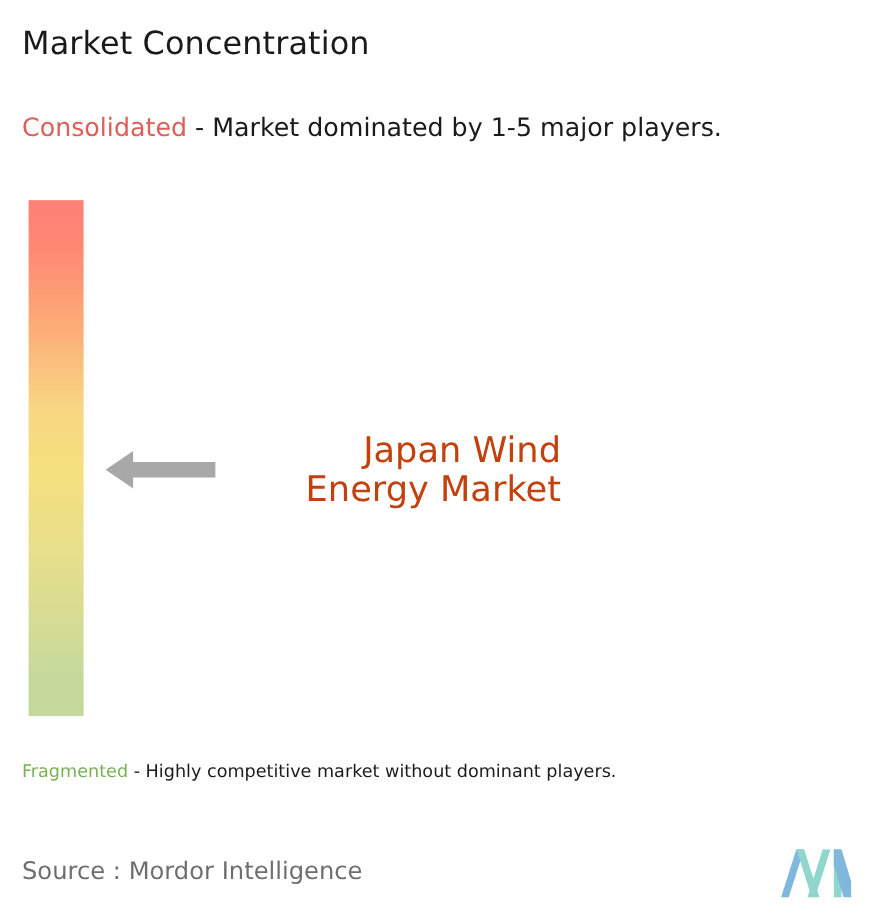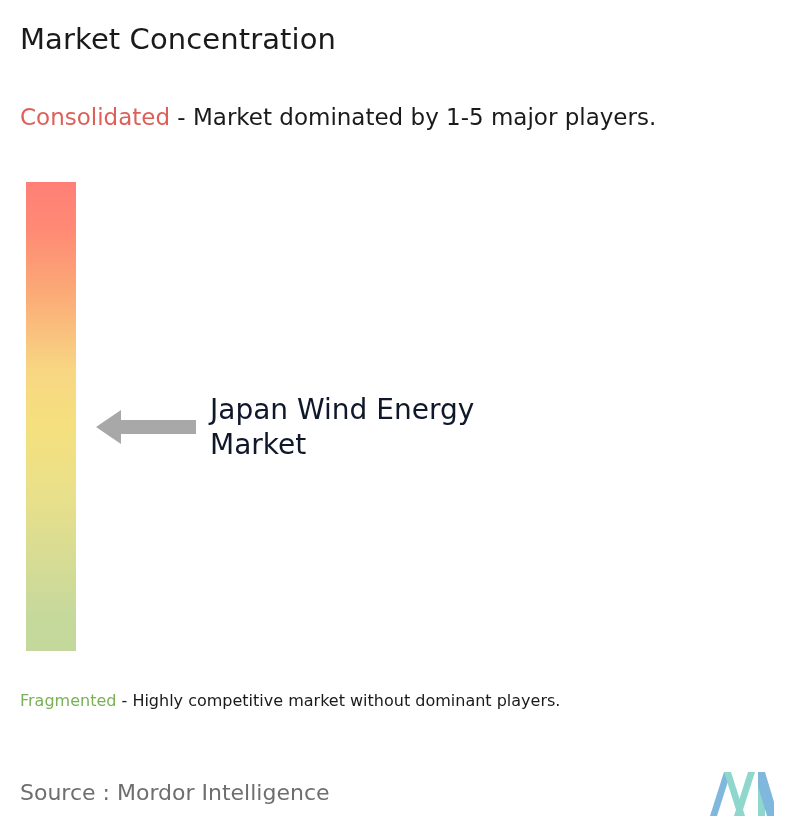--- a/index.html
+++ b/index.html
@@ -90,25 +90,26 @@
     flex: 0 0 auto;
   }
   .arrow-svg {
     position: absolute;
     left: 0;
     top: 0;
     display: block;
   }
   .pointer-label {
     margin-left: 14px;
-    font-size: 28px;
+    font-size: 32px;
     line-height: 35px;
-    color: #0f172a;
+    color: #c2410c;
     width: 300px;
     padding-top: 1px;
+    text-align: right;
   }
 
   
   .caption-bottom {
     position: absolute;
     left: 20px;
     top: 685px;
     width: 765px;
     font-size: 16px;
     line-height: 32px;

